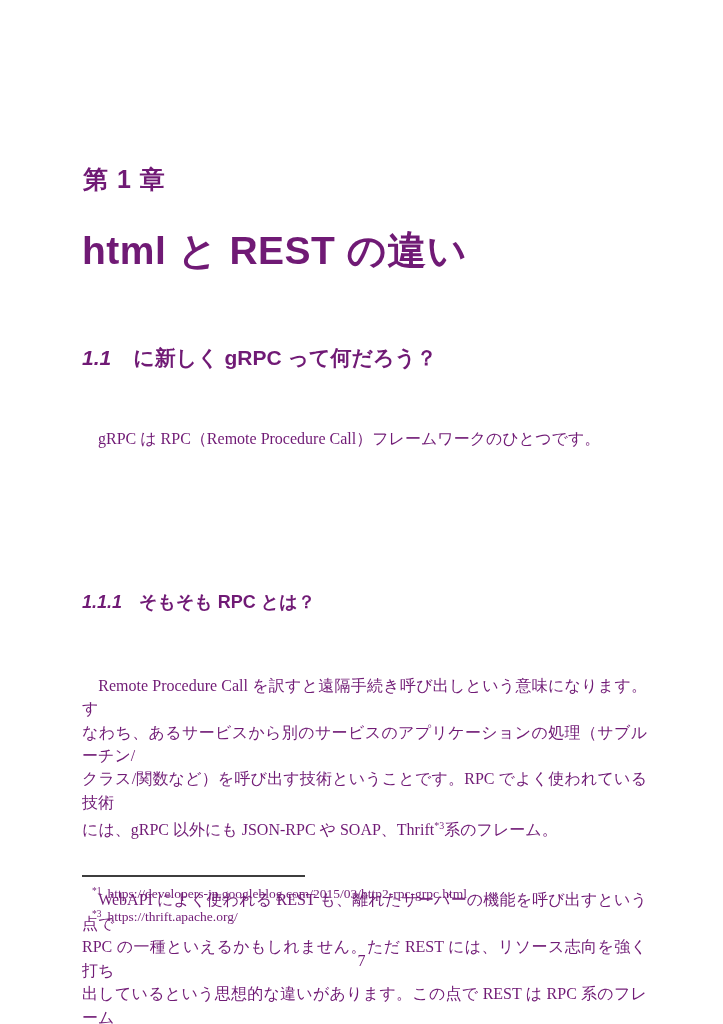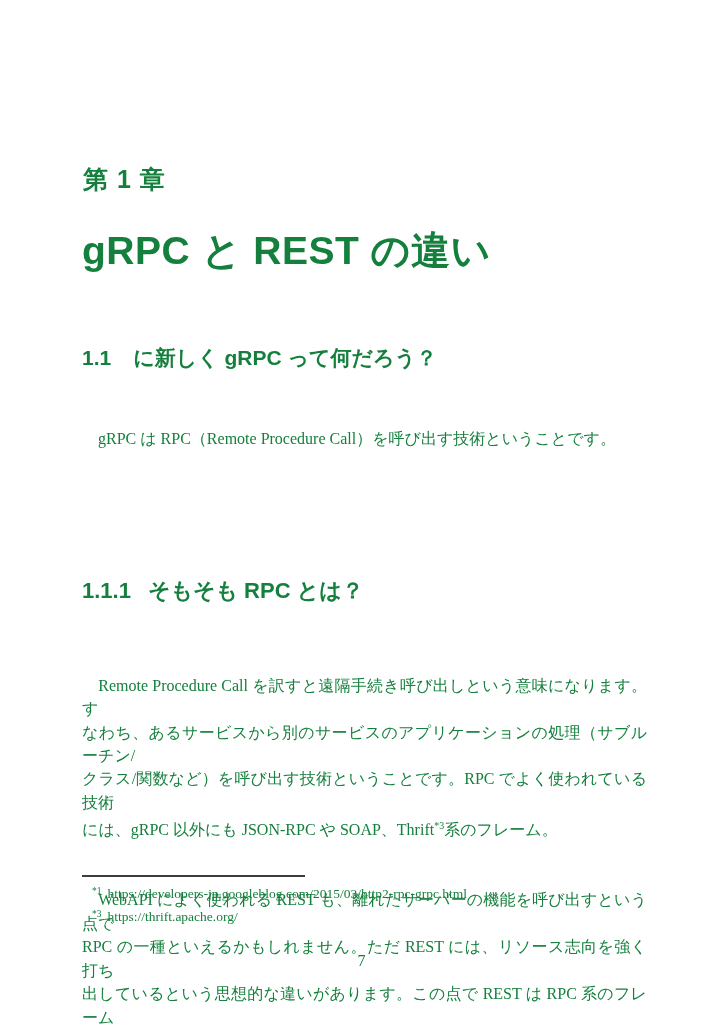--- a/index.html
+++ b/index.html
@@ -2,21 +2,21 @@
 <html><head>
 <meta charset="utf-8">
 <style>
   * { margin: 0; padding: 0; box-sizing: border-box; }
   html, body { background: #ffffff; }
   .page {
     position: relative;
     width: 723px;
     height: 1024px;
     background: #ffffff;
-    color: #15803d;
+    color: #701a75;
     overflow: hidden;
     font-family: "Liberation Serif", "DejaVu Serif", serif;
   }
   .chapter-label {
     position: absolute;
     left: 83px;
     top: 163px;
     font-family: "Liberation Sans", "DejaVu Sans", sans-serif;
     font-weight: bold;
     font-size: 25px;
@@ -33,22 +33,22 @@
     white-space: nowrap;
   }
   .sec-heading {
     position: absolute;
     left: 82px;
     font-family: "Liberation Sans", "DejaVu Sans", sans-serif;
     font-weight: bold;
     white-space: nowrap;
   }
   .sec-heading.h2 { top: 344px; font-size: 21px; }
-  .sec-heading.h3 { top: 576px; font-size: 22px; }
-  .sec-heading .num { display: inline-block; }
+  .sec-heading.h3 { top: 590px; font-size: 18px; }
+  .sec-heading .num { display: inline-block; font-style: italic; }
   .sec-heading.h2 .num { margin-right: 22px; }
   .sec-heading.h3 .num { margin-right: 17px; }
   .body-block {
     position: absolute;
     left: 82px;
     width: 565px;
     font-size: 16px;
     line-height: 23.4px;
     white-space: pre-line;
     text-align: justify;
@@ -91,29 +91,29 @@
     font-size: 16px;
   }
 </style>
 </head>
 <body>
 
 <div class="page">
 
   <div class="chapter-label">第 1 章</div>
 
-  <h1 class="chapter-title">gRPC と REST の違い</h1>
+  <h1 class="chapter-title">html と REST の違い</h1>
 
   <h2 class="sec-heading h2">
     <span class="num">1.1</span><span>に新しく gRPC って何だろう？</span>
   </h2>
 
   <div class="body-block" id="body-1">
     <span class="para">
-      <span>　gRPC は RPC（Remote Procedure Call）を呼び出す技術ということです。</span>
+      <span>　gRPC は RPC（Remote Procedure Call）フレームワークのひとつです。</span>
     </span>
   </div>
 
   <h3 class="sec-heading h3">
     <span class="num">1.1.1</span><span>そもそも RPC とは？</span>
   </h3>
 
   <div class="body-block" id="body-2">
     <span class="para">
       <span>　Remote Procedure Call を訳すと遠隔手続き呼び出しという意味になります。す

